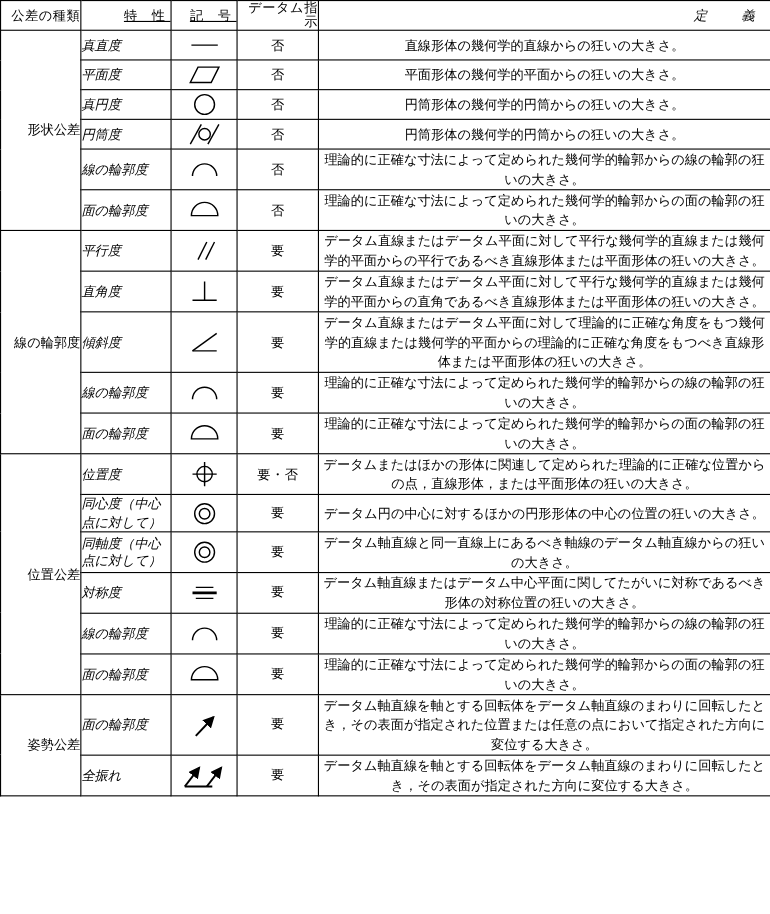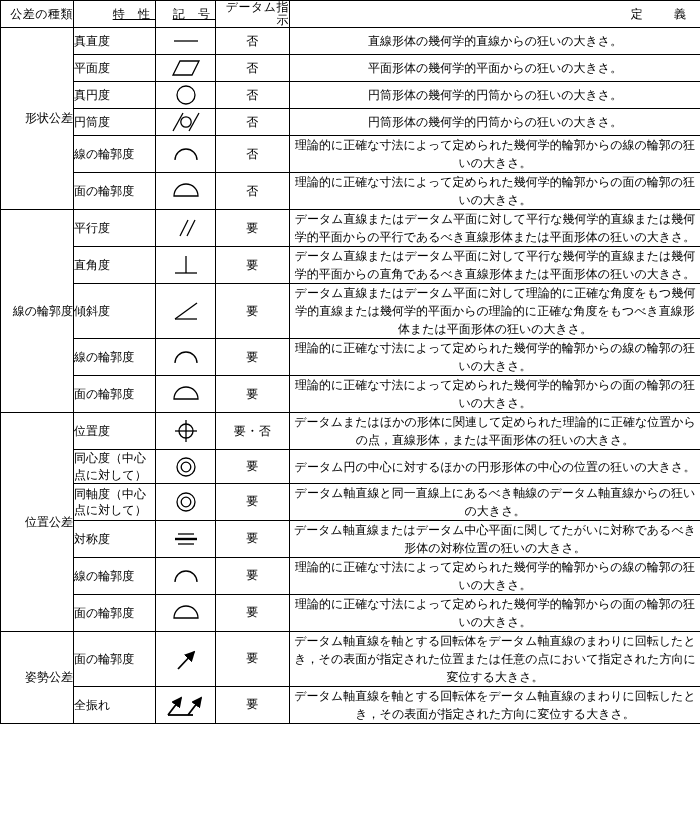--- a/index.html
+++ b/index.html
@@ -39,35 +39,36 @@
 
   
   .hdr-cell {
     height: 22px;
     text-align: right;
     font-size: 12px;
     letter-spacing: 0.5px;
     line-height: 1.1;
   }
   .hdr-spaced { letter-spacing: 5px; text-indent: 5px; text-decoration: underline; }
-  .hdr-def    { letter-spacing: 14px; text-indent: 14px; }
+  .hdr-def    { letter-spacing: 14px; text-indent: 14px; font-style: italic; }
 
   
   .kind-cell {
     text-align: right;
     font-size: 12px;
     line-height: 1.25;
   }
 
   
   .char-cell {
     font-size: 12px;
     line-height: 1.35;
     padding: 0 4px 0 8px;
     text-align: left;
+    font-style: italic;
   }
 
   
   .sym-cell {
     text-align: center;
     line-height: 0;
   }
   .sym-cell svg { display: inline-block; vertical-align: middle; }
 
   

